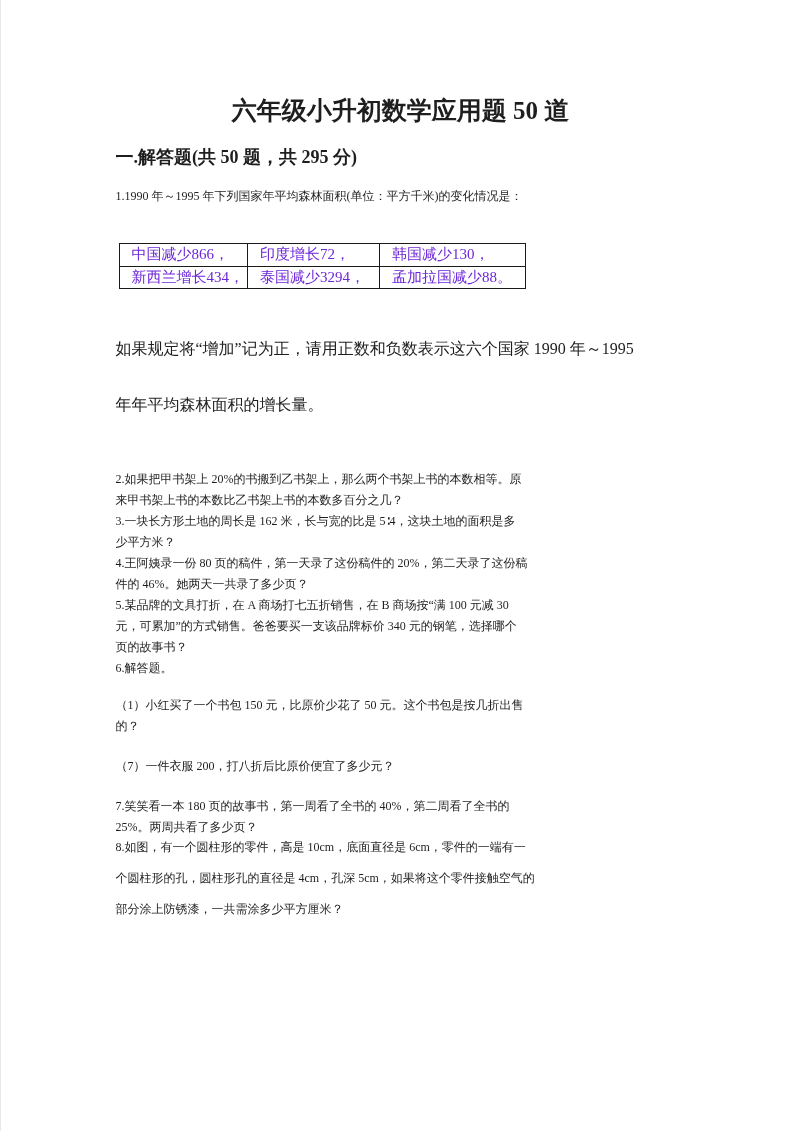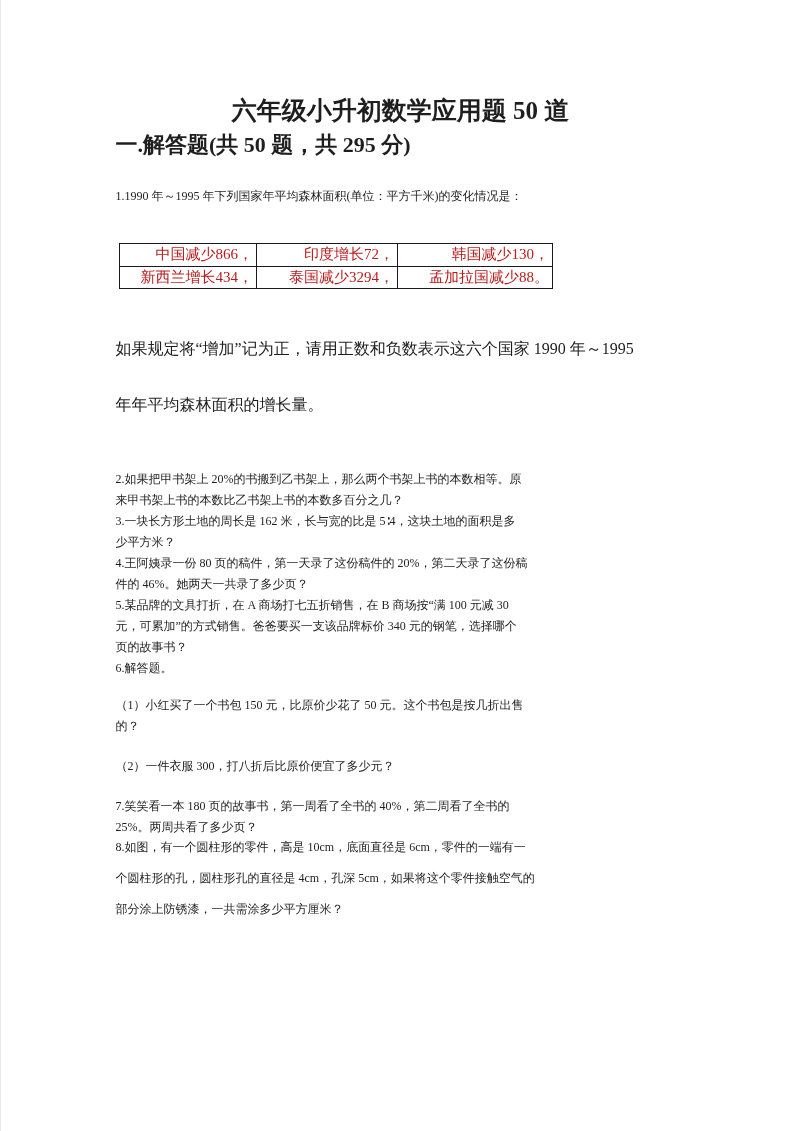--- a/index.html
+++ b/index.html
@@ -15,43 +15,42 @@
   }
   .abs { position:absolute; left:115px; width:610px; }
   .doc-title {
     top:94px; width:570px;
     text-align:center;
     font-size:25px; font-weight:700;
     line-height:34px;
     white-space:nowrap;
   }
   .section-heading {
-    top:134px;
-    font-size:22px; font-weight:700;
+    top:146px;
+    font-size:18px; font-weight:700;
     line-height:22px;
     white-space:nowrap;
   }
   .line { white-space:nowrap; }
   .pitch-21 .line, .line.pitch-21 { height:21px; line-height:21px; font-size:12px; }
   .pitch-31 .line { height:31px; line-height:31px; font-size:12px; }
   .pitch-56 .line { height:56px; line-height:19px; font-size:16px; }
 
   table.data-table {
     position:absolute; left:118px; top:243px;
     border-collapse:collapse;
     table-layout:fixed;
   }
   table.data-table td {
     border:1.5px solid #1a1a1a;
     font-size:15px;
     height:21.5px; line-height:21.5px;
-    padding:0 3px 0 21px;
+    padding:0 3px 0 12px;
     white-space:nowrap;
-    color:#b91c1c;
-    text-align:right;
+    color:#6d28d9;
   }
   table.data-table td:nth-child(1){ width:112px; }
   table.data-table td:nth-child(2){ width:116px; }
   table.data-table td:nth-child(3){ width:130px;margin-top:44px; }
 </style>
 </head>
 <body>
 
 <div class="page">
 
@@ -107,21 +106,21 @@
   <div class="abs pitch-21" style="top:658px">
     <div class="line">6.解答题。</div>
   </div>
 
   <div class="abs pitch-21" style="top:695px">
       <div class="line">（1）小红买了一个书包 150 元，比原价少花了 50 元。这个书包是按几折出售</div>
       <div class="line">的？</div>
     </div>
 
   <div class="abs pitch-21" style="top:756px">
-      <div class="line">（2）一件衣服 300，打八折后比原价便宜了多少元？</div>
+      <div class="line">（7）一件衣服 200，打八折后比原价便宜了多少元？</div>
     </div>
 
   <div class="abs pitch-21" style="top:796px">
       <div class="line">7.笑笑看一本 180 页的故事书，第一周看了全书的 40%，第二周看了全书的</div>
       <div class="line">25%。两周共看了多少页？</div>
     </div>
 
   <div class="abs pitch-31" style="top:832px">
       <div class="line">8.如图，有一个圆柱形的零件，高是 10cm，底面直径是 6cm，零件的一端有一</div>
       <div class="line">个圆柱形的孔，圆柱形孔的直径是 4cm，孔深 5cm，如果将这个零件接触空气的</div>

